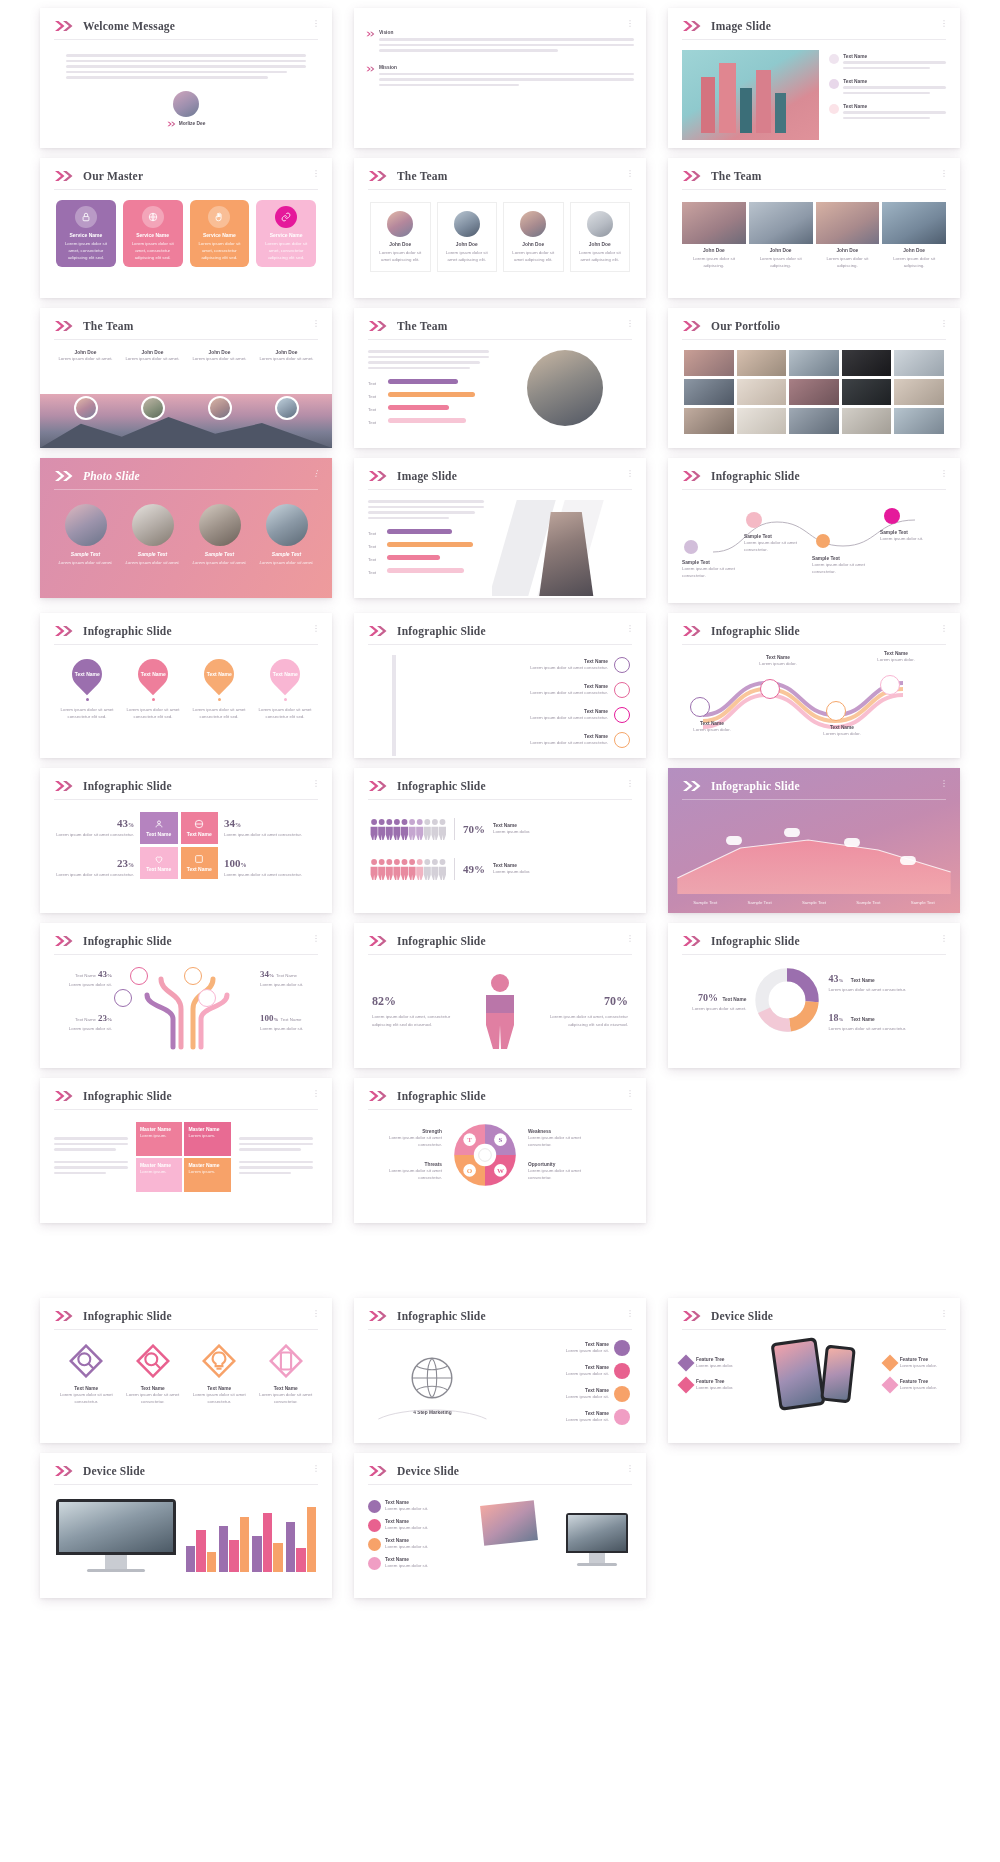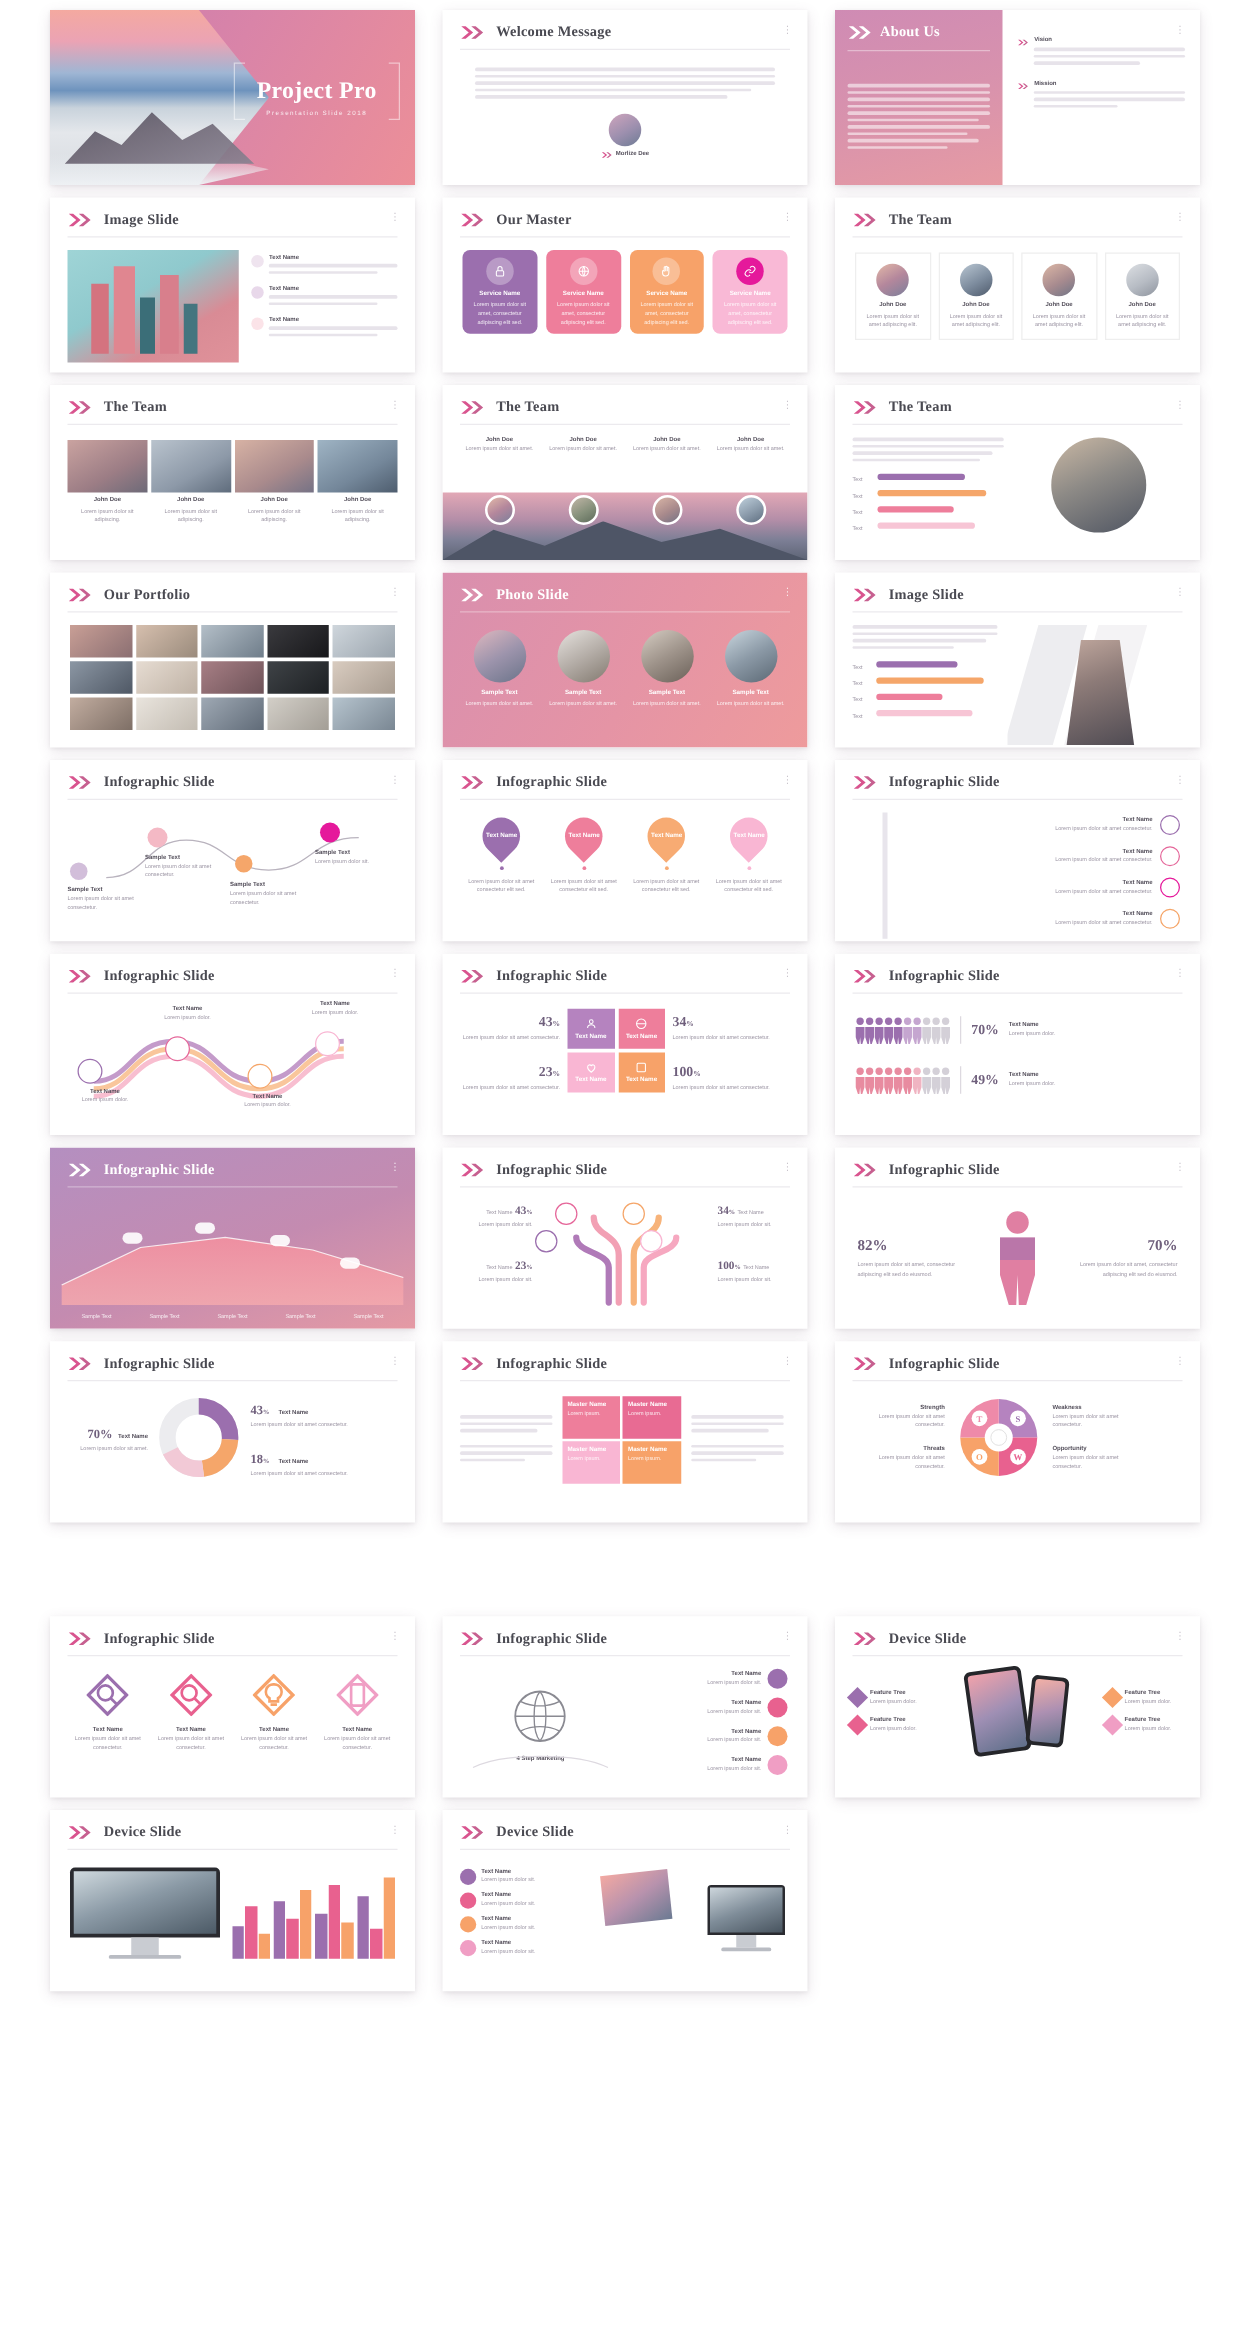--- a/index.html
+++ b/index.html
@@ -73,42 +73,29 @@
   .svcard { border-radius:6px; flex:1; padding:6px 5px; text-align:center; }
   .icirc { border-radius:50%; background:rgba(255,255,255,.3); margin:0 auto 4px auto; display:flex; align-items:center; justify-content:center; }
   .pct { font-family:"Liberation Serif",serif; font-weight:bold; color:#6f5f7c; }
   .pillbar { height:5px; border-radius:3px; margin-bottom:4px; }
   .thankbg {
     height:100%;
     background: linear-gradient(to bottom,#7fb7cf 0%,#6aa9c6 40%,#5d9dbd 62%,#e8a0a8 78%,#ef9ca6 100%);
     display:flex; align-items:center; justify-content:center;
   }
   .thanktxt { font-family:"Liberation Serif",serif; font-size:22px; font-weight:bold; color:#fff; }
-  .photoslide { background: linear-gradient(120deg,#d98fae 0%,#e594a5 55%,#ee9b9c 100%); height:100%; }
+  .photoslide { background: linear-gradient(120deg,#d98fae 0%,#e594a5 55%,#ee9b9c 100%); height:100%;font-style:italic; }
   .infobg { position:absolute; inset:0; background:linear-gradient(160deg,#b48fc0,#c48bb0 55%,#e59aa4); }
   .spacer { height: 55px; grid-column: 1 / -1; }
 </style>
 </head>
 <body>
 
 <div class="grid">
 
-  <div class="slide cover">
-    <div class="photo"></div>
-    <div class="clouds"></div>
-    <div class="mount"></div>
-    <div class="covertxt">
-      <div style="position:relative;padding:0 12px;">
-        <span class="bracket l"></span>
-        <h1>Project Pro</h1>
-        <span class="bracket r"></span>
-      </div>
-      <p>Presentation Slide 2018</p>
-    </div>
-  </div>
 
   <div class="slide">
     <div class="shead">
       <svg class="chev" viewBox="0 0 20 12">
         <path d="M1 1 L7 6 L1 11 L4.5 11 L10.5 6 L4.5 1 Z" fill="#d9548f"></path>
         <path d="M9 1 L15 6 L9 11 L12.5 11 L18.5 6 L12.5 1 Z" fill="#c76090"></path>
       </svg>
       <span class="stitle">Welcome Message</span>
     </div>
     <div class="hrule"></div>
@@ -127,42 +114,20 @@
             <path d="M9 1 L15 6 L9 11 L12.5 11 L18.5 6 L12.5 1 Z" fill="#c76090"></path>
           </svg>
           <span class="tinyb">Morlize Dee</span>
         </div>
       </div>
     </div>
   </div>
 
   <div class="slide" style="padding:0;">
     <div style="display:flex;height:100%;">
-      <div class="pinkpanel" style="width:46%;padding:12px 10px;position:relative;">
-        <div style="display:flex;align-items:center;gap:6px;">
-          <svg class="chev" viewBox="0 0 20 12">
-            <path d="M1 1 L7 6 L1 11 L4.5 11 L10.5 6 L4.5 1 Z" fill="#fff"></path>
-            <path d="M9 1 L15 6 L9 11 L12.5 11 L18.5 6 L12.5 1 Z" fill="#fff"></path>
-          </svg>
-          <span class="stitle light">About Us</span>
-        </div>
-        <div style="height:1px;background:rgba(255,255,255,.4);margin:8px 0 0 0;"></div>
-        <div style="margin-top:26px;">
-          <div class="ln lt w100"></div>
-            <div class="ln lt w100"></div>
-            <div class="ln lt w100"></div>
-          <div class="ln lt w100"></div>
-            <div class="ln lt w100"></div>
-            <div class="ln lt w92"></div>
-          <div class="ln lt w100"></div>
-            <div class="ln lt w84"></div>
-            <div class="ln lt w92"></div>
-          <div class="ln lt w70"></div>
-        </div>
-      </div>
       <div style="flex:1;padding:22px 12px;">
         <span class="dots">⋮</span>
         <div style="display:flex;gap:4px;align-items:flex-start;margin-bottom:10px;">
           <svg style="width:9px;height:6px;margin-top:1px;flex:none;" viewBox="0 0 20 12">
             <path d="M1 1 L7 6 L1 11 L4.5 11 L10.5 6 L4.5 1 Z" fill="#d9548f"></path>
             <path d="M9 1 L15 6 L9 11 L12.5 11 L18.5 6 L12.5 1 Z" fill="#c76090"></path>
           </svg>
           <div style="flex:1;">
             <div class="tinyb">Vision</div>
             <div style="margin-top:3px;">

